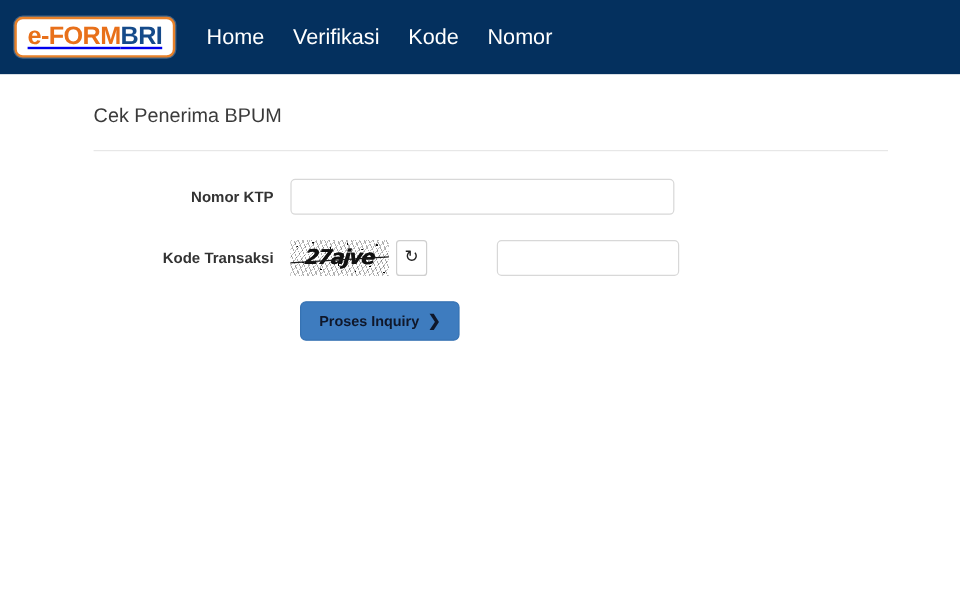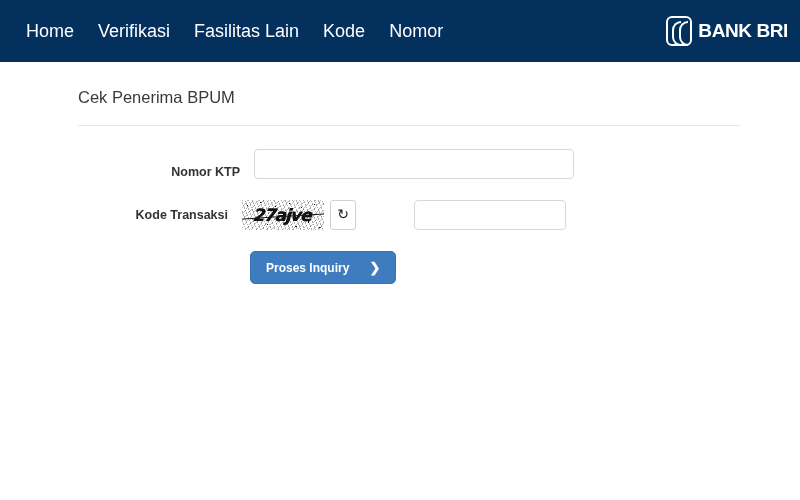--- a/index.html
+++ b/index.html
@@ -118,21 +118,21 @@
     background: #e7e7e7;
     border: none;
   }
 
   
   .form-row {
     position: absolute;
     display: flex;
     align-items: center;
   }
-  .row-ktp     { left: 12px; top: 87px; align-items: flex-end; }
+  .row-ktp     { left: 0; top: 87px; }
   .row-captcha { left: 0; top: 138px; }
   .row-submit  { left: 0; top: 189px; }
 
   .field-label {
     width: 242px;
     text-align: right;
     padding-right: 14px;
     font-size: 12.5px;
     color: #333333;
     font-weight: bold;
@@ -212,53 +212,52 @@
     justify-content: center;
     cursor: pointer;
     padding: 0;
     line-height: 1;
   }
 
   
   .btn-submit {
     margin-left: 250px;
     background: #3e7cbf;
-    color: #ffffff;
+    color: #0f172a;
     border: 1px solid #3672b3;
     border-radius: 5px;
     font-size: 12px;
     font-weight: bold;
     padding: 9px 15px;
     cursor: pointer;
     display: inline-flex;
     align-items: center;
-    gap: 20px;
+    gap: 7px;
     font-family: "Liberation Sans", sans-serif;
     line-height: 1;
   }
   .btn-chevron { font-size: 13px; font-weight: bold; }
 </style>
 </head>
 <body>
 
 <div class="navbar">
 
+  <a class="brand-logo" href="#">
+    <span class="brand-eform">e-FORM</span>
+      <span class="brand-bri">BRI</span>
+  </a>
 
   <nav class="nav-links">
     <a class="nav-link" href="#">Home</a>
     <a class="nav-link" href="#">Verifikasi</a>
-    <a class="nav-link" href="#">Fasilitas Lain</a>
     <a class="nav-link" href="#">Kode</a>
     <a class="nav-link" href="#">Nomor</a>
   </nav>
 
-  <div class="bank-logo">
-    <span class="bank-mark"></span>
-    <span class="bank-text">BANK BRI</span>
-  </div>
 </div>
 
 <div class="content">
 
   <h1 class="page-title">Cek Penerima BPUM</h1>
   <hr class="title-rule">
 
   <div class="form-row row-ktp">
     <label class="field-label">Nomor KTP</label>
     <input class="text-input input-ktp" type="text" placeholder="" style="">

